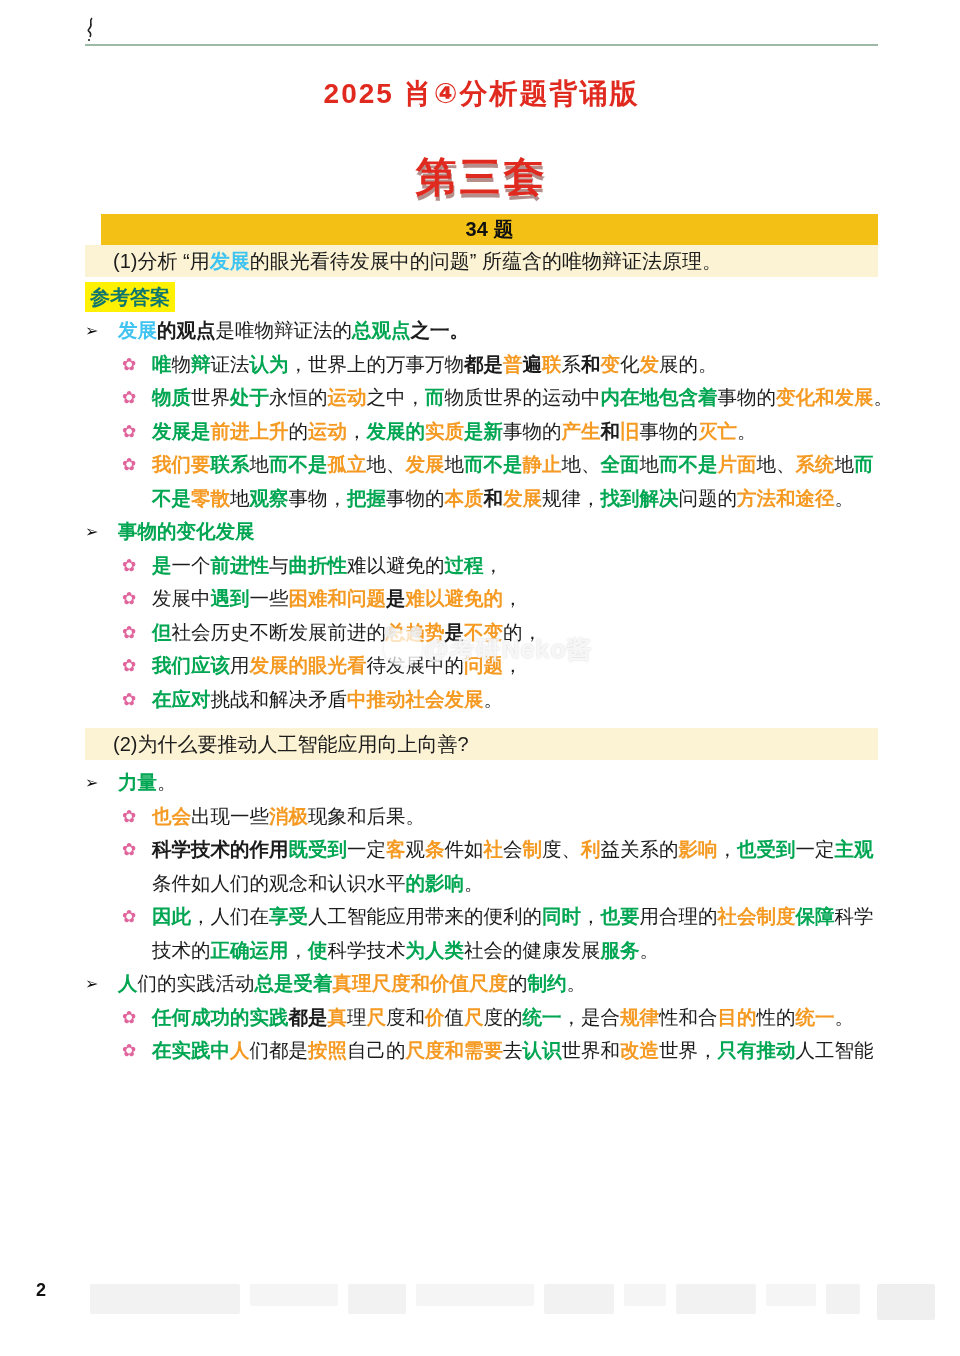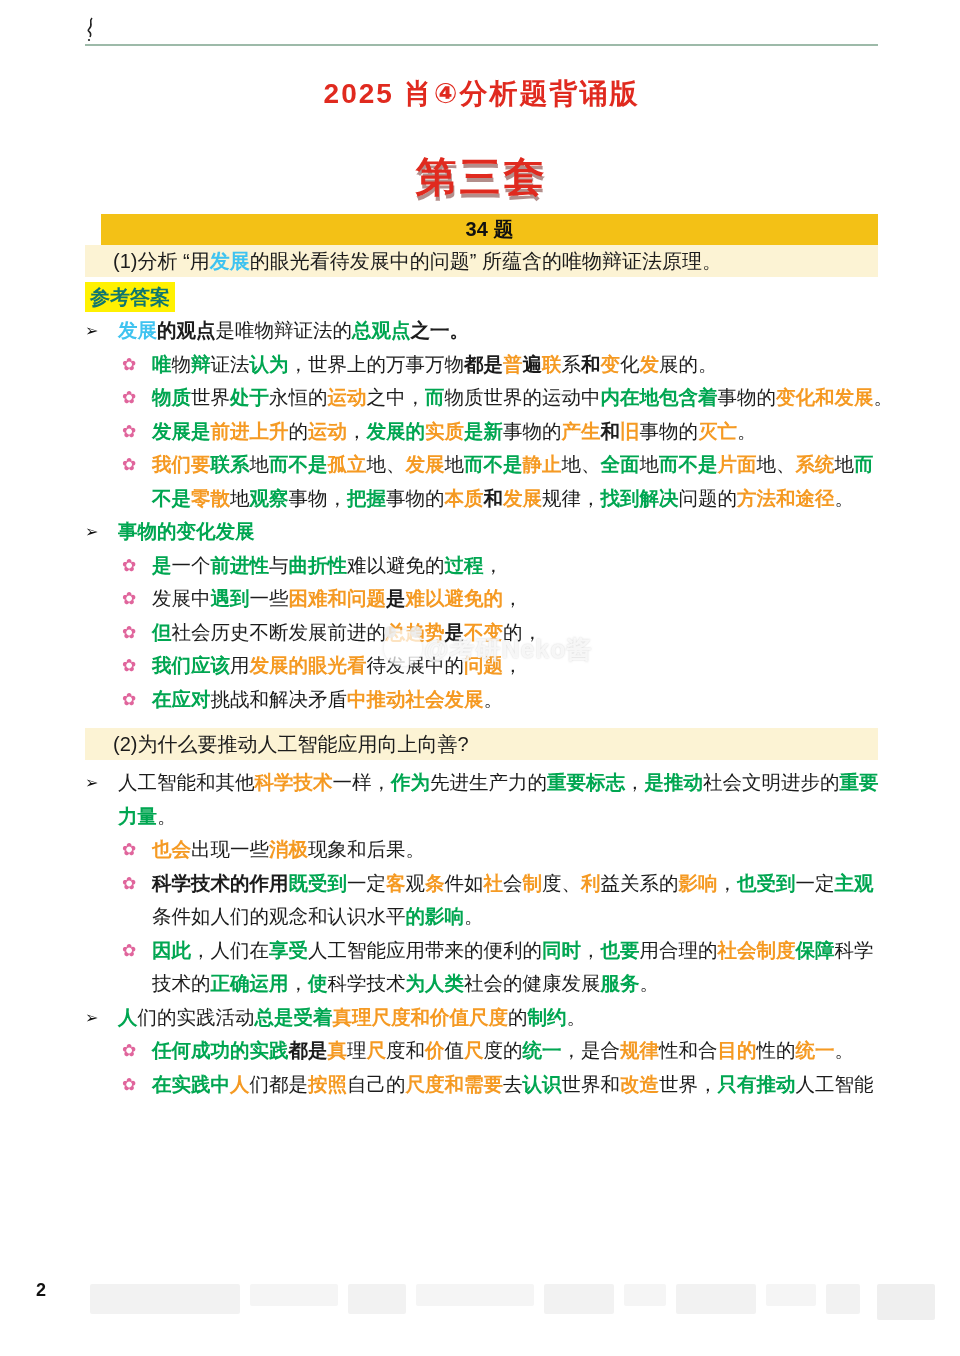--- a/index.html
+++ b/index.html
@@ -174,21 +174,20 @@
               </div>
             </div>
           </div>
         </div>
         <div class="section sec2">
           <div class="qband"><span class="seg k">(2)为什么要推动人工智能应用向上向善?</span></div>
           <div class="items">
             <div class="row arrow">
               <span class="bullet">➢</span>
               <div class="txt">
-                <div class="line"><span class="seg k">人工智能和其他</span><span class="seg o">科学技术</span><span class="seg k">一样，</span><span class="seg g">作为</span><span class="seg k">先进生产力的</span><span class="seg g">重要标志</span><span class="seg k">，</span><span class="seg g">是推动</span><span class="seg k">社会文明进步的</span><span class="seg g">重要</span></div>
                 <div class="line"><span class="seg g">力量</span><span class="seg k">。</span></div>
               </div>
             </div>
             <div class="row flower">
               <span class="bullet">✿</span>
               <div class="txt">
                 <div class="line"><span class="seg o">也会</span><span class="seg k">出现一些</span><span class="seg o">消极</span><span class="seg k">现象和后果。</span></div>
               </div>
             </div>
             <div class="row flower">

